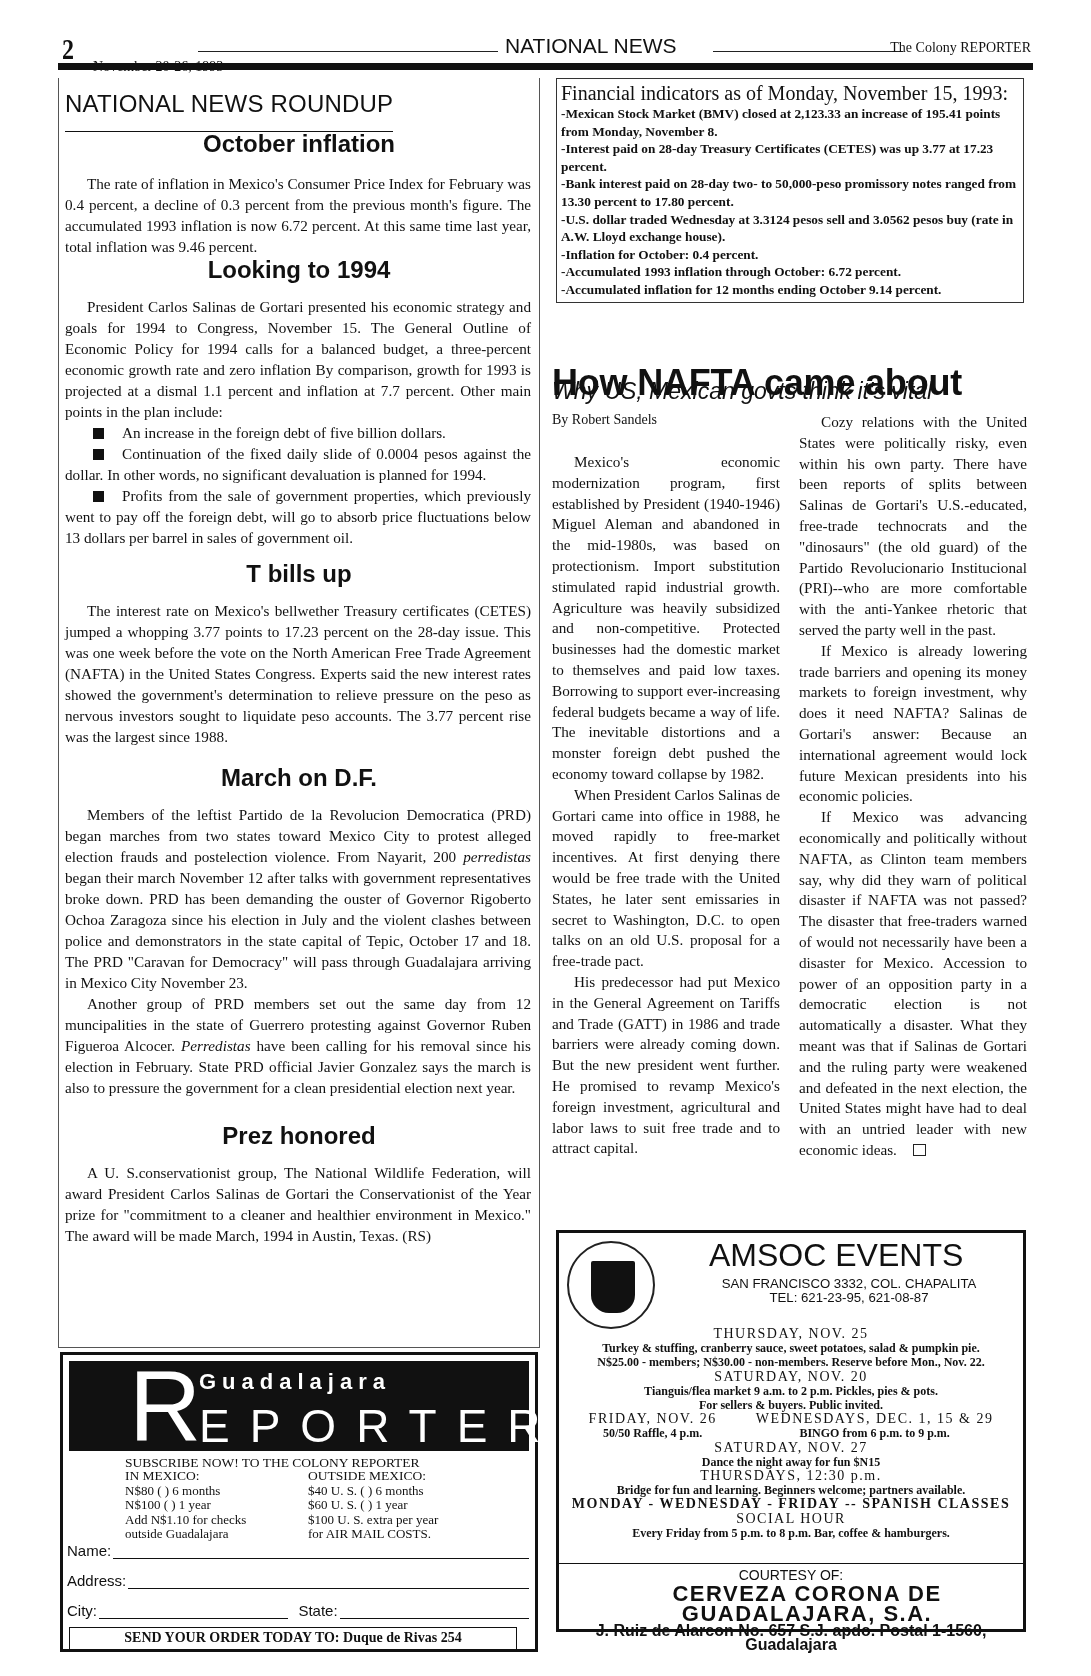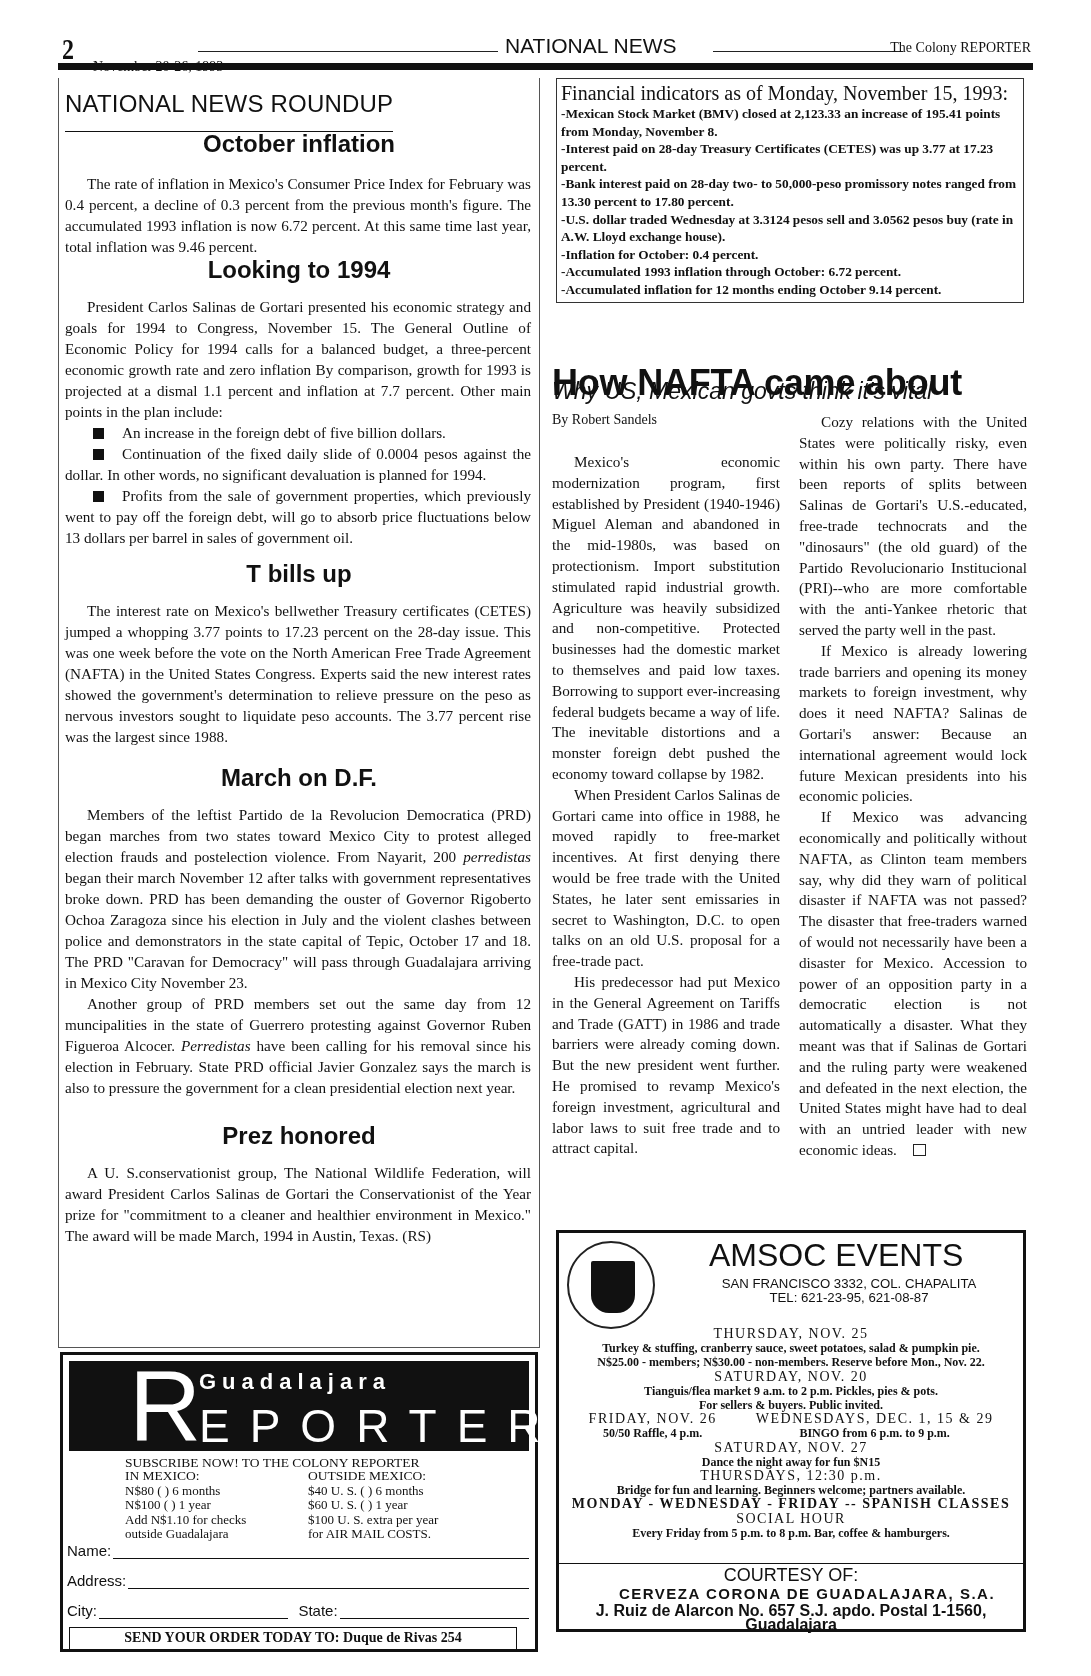--- a/index.html
+++ b/index.html
@@ -65,22 +65,22 @@
   .amsoc .seal { position: absolute; left: 8px; top: 8px; width: 88px; height: 88px; border: 2px solid #222; border-radius: 50%; }
   .amsoc .seal .shield { position: absolute; left: 22px; top: 18px; width: 44px; height: 52px; background: #111; border-radius: 2px 2px 18px 18px; }
   .amsoc .org { position: absolute; left: 150px; top: 4px; font-family: "Liberation Sans", sans-serif; font-size: 32px; }
   .amsoc .addr { position: absolute; left: 120px; top: 44px; width: 340px; text-align: center; font-family: "Liberation Sans", sans-serif; font-size: 13.2px; line-height: 14px; }
   .amsoc .events { position: absolute; left: 0; top: 94px; width: 100%; text-align: center; font-size: 12px; line-height: 14.2px; }
   .amsoc .ev-head { font-family: "Liberation Serif", serif; font-size: 14px; letter-spacing: 1.5px; }
   .amsoc .ev-body { font-weight: bold; }
   .amsoc .two { display: flex; justify-content: space-around; padding: 0 10px; }
   .amsoc .two div { text-align: center; }
   .amsoc .courtesy { position: absolute; left: 0; bottom: 0; width: 100%; height: 66px; border-top: 1.5px solid #111; text-align: center; font-family: "Liberation Sans", sans-serif; }
-  .amsoc .courtesy .c1 { font-size: 18px; line-height: 18px; margin-top: 2px; }
-  .amsoc .courtesy .c2 { font-size: 15px; font-weight: bold; letter-spacing: 1.5px; line-height: 20px; padding-left: 32px; }
+  .amsoc .courtesy .c1 { font-size: 14px; line-height: 18px; margin-top: 2px; }
+  .amsoc .courtesy .c2 { font-size: 22px; font-weight: bold; letter-spacing: 1.5px; line-height: 20px; padding-left: 32px; }
   .amsoc .courtesy .c3 { font-size: 16px; font-weight: bold; line-height: 14px; }
 </style>
 </head>
 <body>
 
 <div class="masthead">
   <span class="pagenum">2</span>
   <span class="date">November 20-26, 1993</span>
   <span class="rule1"></span>
   <span class="section">NATIONAL NEWS</span>

